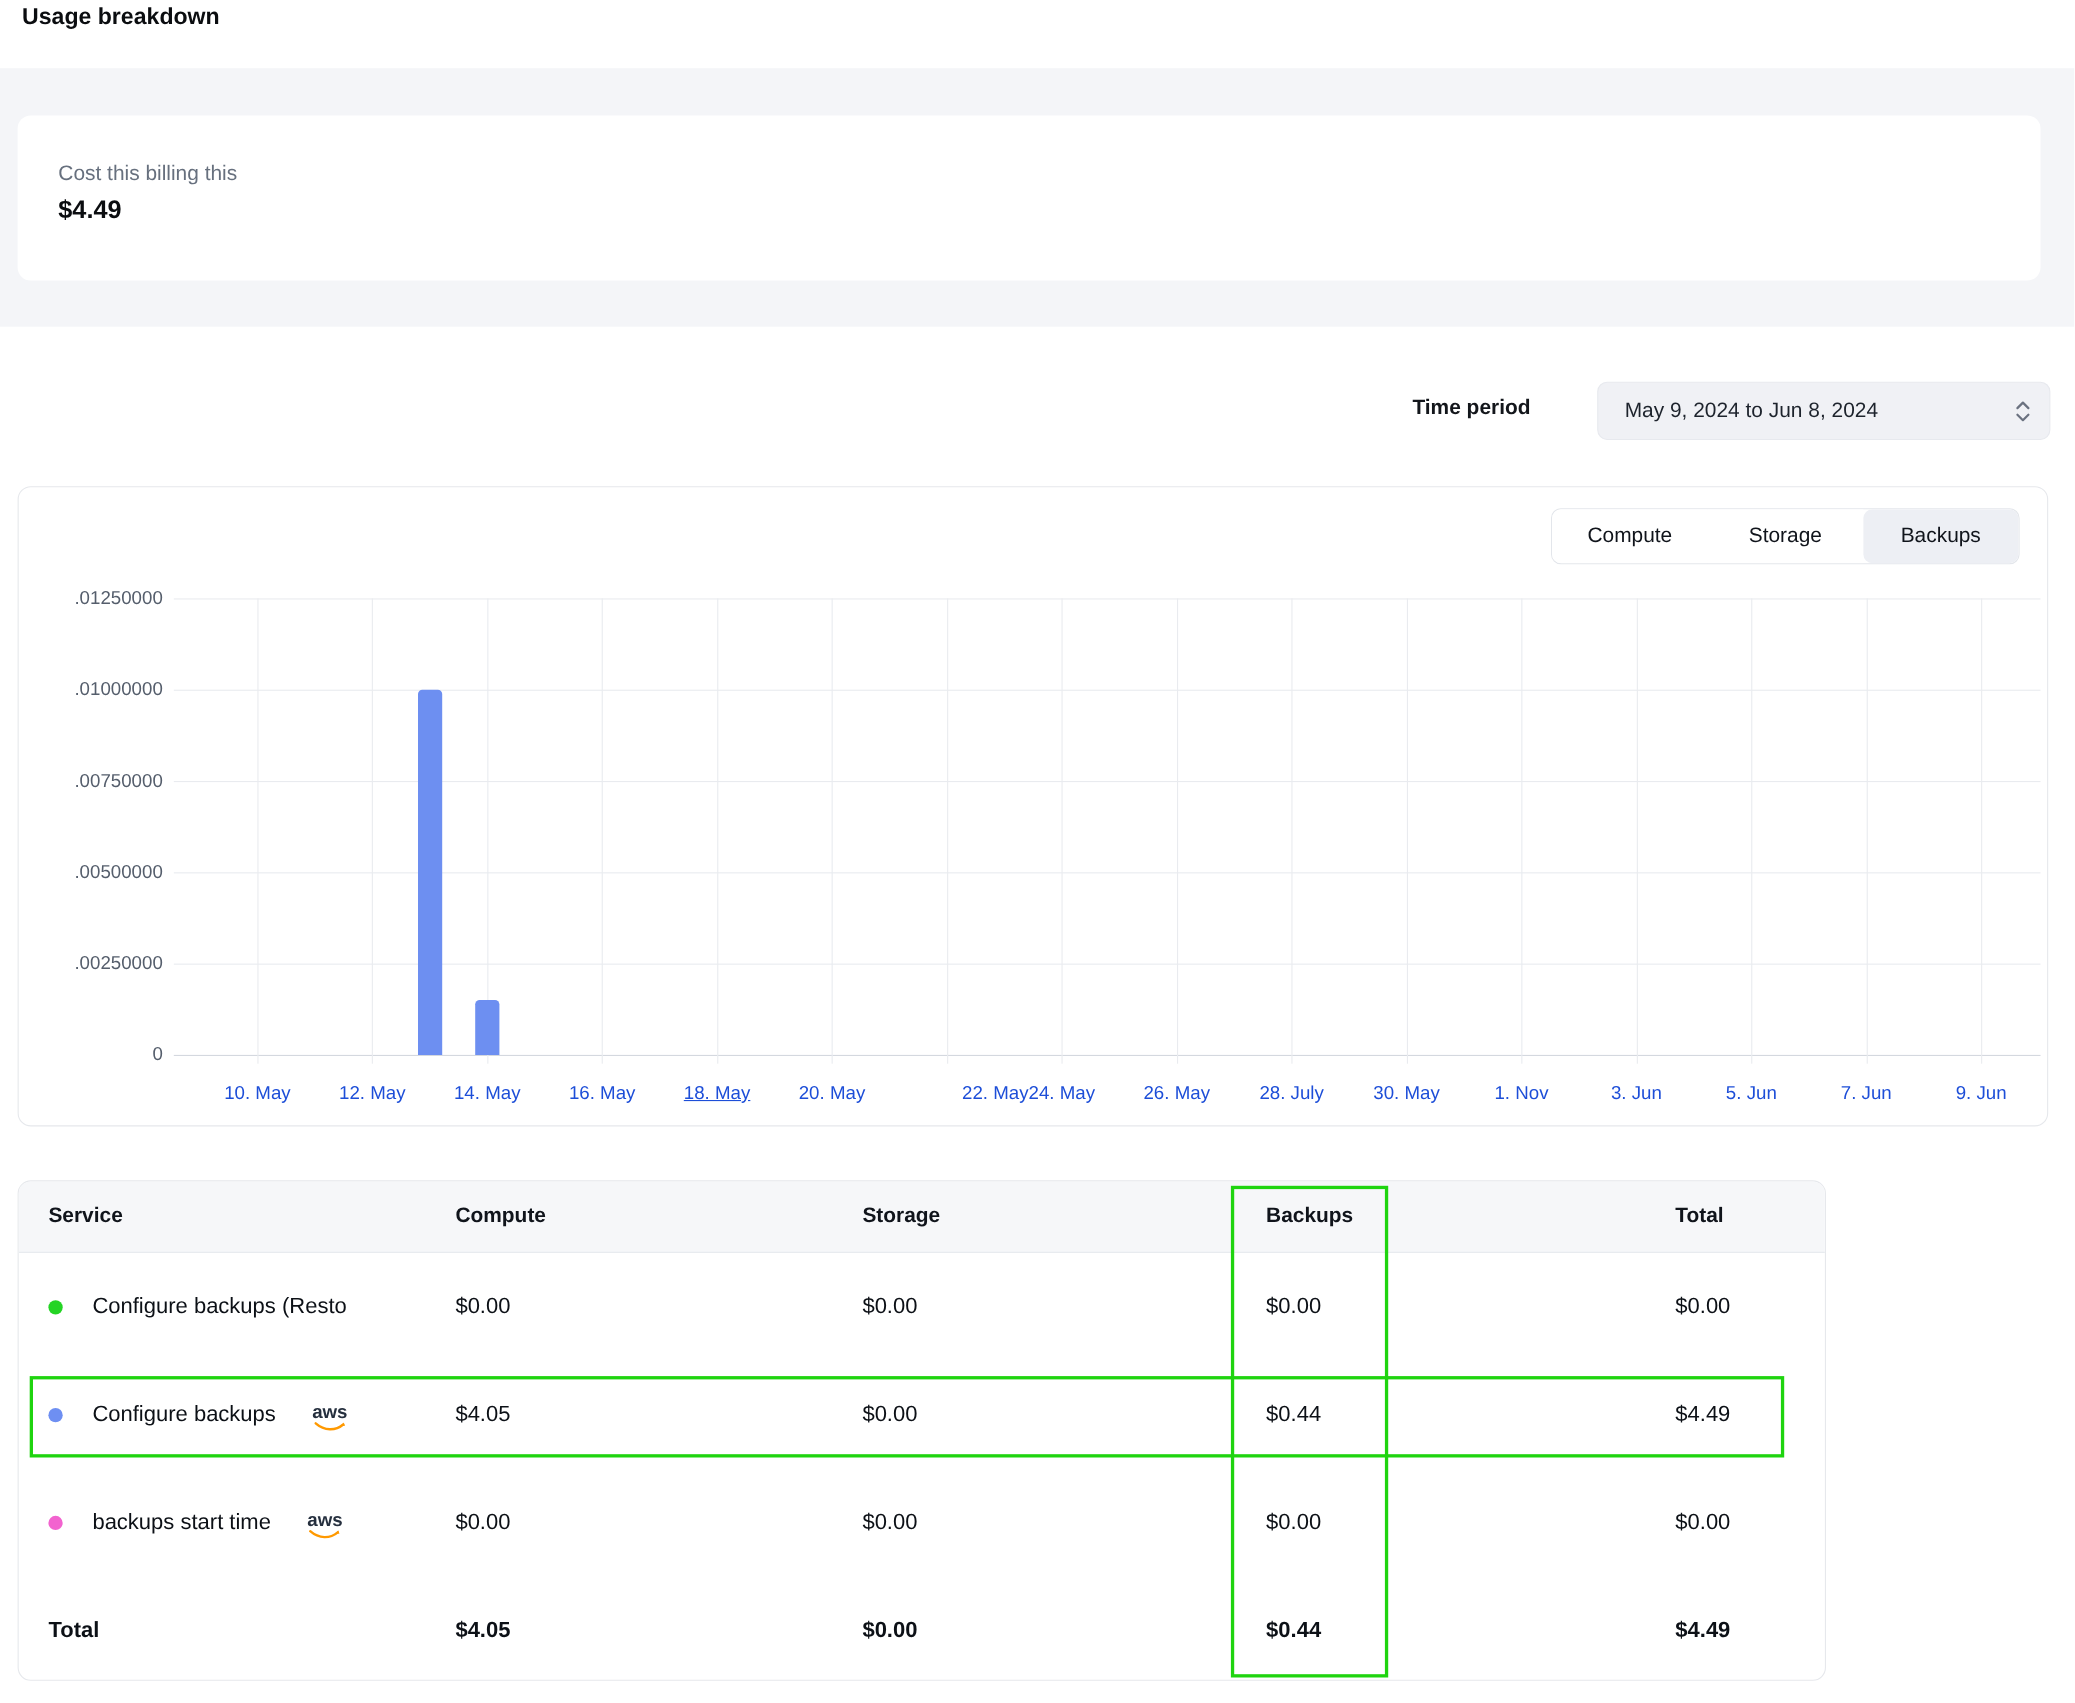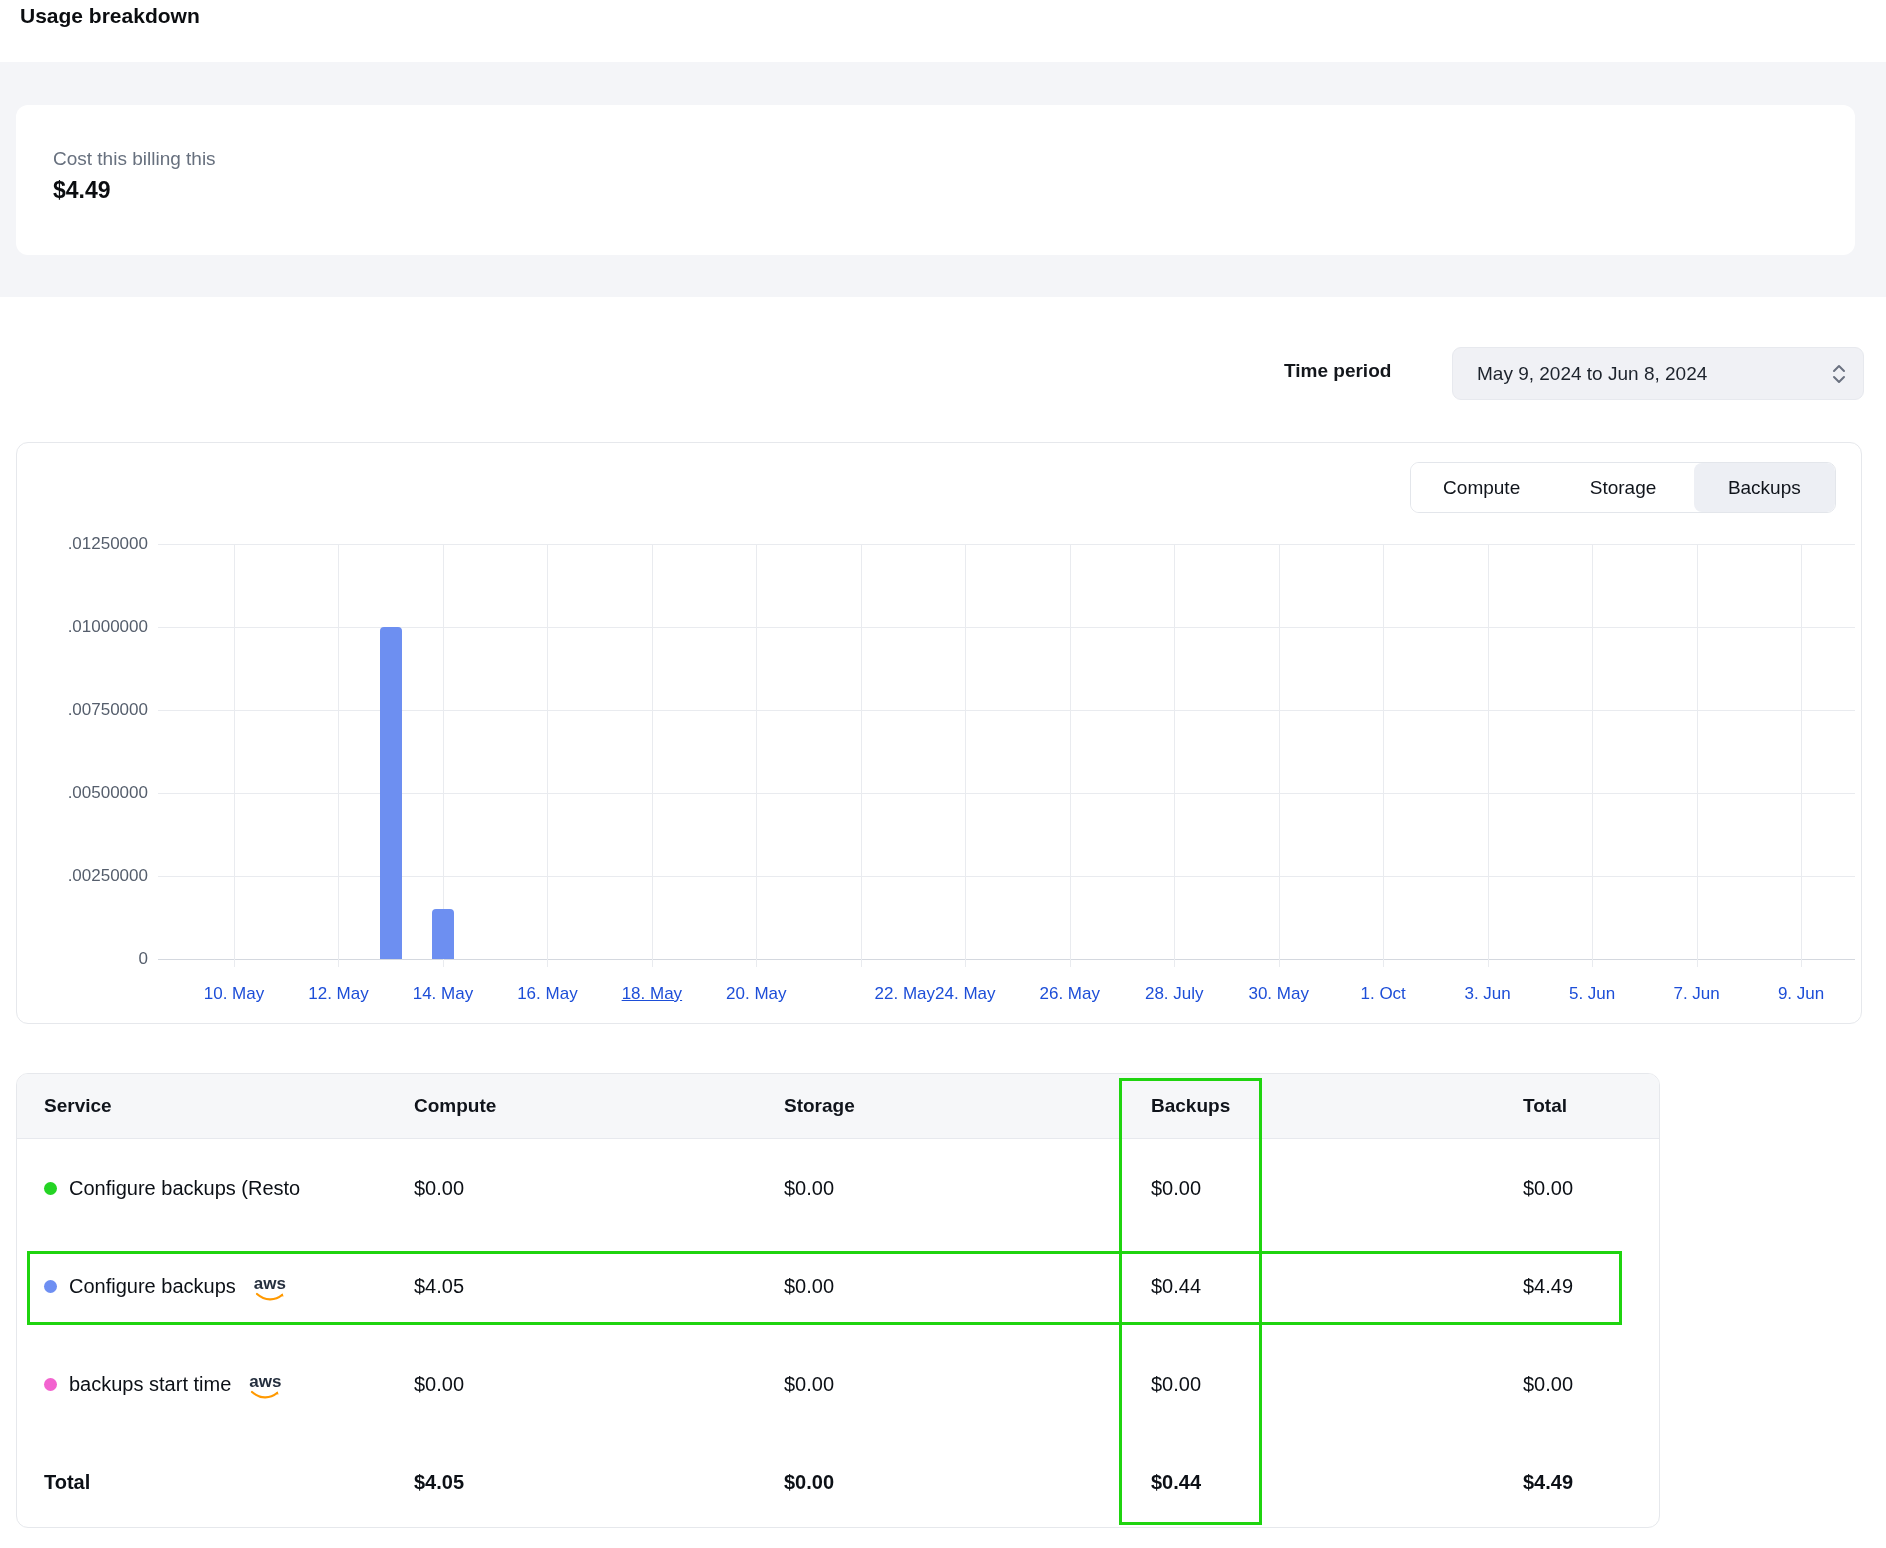--- a/index.html
+++ b/index.html
@@ -31,21 +31,21 @@
   .vgrid{position:absolute;top:0;width:1px;height:423px;background:#e9ebef;}
   .ylabel{position:absolute;right:100%;width:110px;margin-right:10px;text-align:right;font-size:17px;color:#555e6c;transform:translateY(-50%);}
   .xlabel{position:absolute;top:440px;transform:translateX(-50%);font-size:17px;color:#1d4ed8;white-space:nowrap;}
   .bar{position:absolute;width:22px;border-radius:4px 4px 0 0;}
 
   .table-card{left:16px;top:1073px;width:1644px;height:455px;overflow:hidden;}
   .t-grid{display:grid;grid-template-columns:370px 370px 367px 372px 1fr;align-items:center;padding-left:27px;box-sizing:border-box;}
   .t-head{height:65px;background:#f6f7f9;border-bottom:1px solid #e7e9ee;font-size:19px;font-weight:600;color:#10141b;}
   .t-row{height:98px;font-size:20px;color:#0c1016;}
   .t-row.total{font-weight:700;}
-  .svc{display:flex;align-items:center;gap:12px;}
+  .svc{display:flex;align-items:center;gap:27px;}
   .dot{width:13px;height:13px;border-radius:50%;flex:none;}
   .svc-text{white-space:nowrap;overflow:hidden;}
   .aws{display:inline-flex;flex-direction:column;align-items:center;line-height:1;margin-left:6px;position:relative;top:2px;}
   .aws .aws-txt{font-size:17px;font-weight:700;color:#252f3e;letter-spacing:0;}
 
   .annot{position:absolute;border-style:solid;pointer-events:none;background:transparent;}
   .annot-col{left:1119px;top:1078px;width:137px;height:441px;border-width:3px;}
   .annot-row{left:27px;top:1251px;width:1589px;height:68px;border-width:3px;}
 </style>
 </head>
@@ -108,21 +108,21 @@
         <div class="xlabel" style="left: 702.82px; margin-left: 44px;">22. May</div>
         <div class="vgrid" style="left: 807.29px;"></div>
         <div class="xlabel" style="left: 807.29px;">24. May</div>
         <div class="vgrid" style="left: 911.76px;"></div>
         <div class="xlabel" style="left: 911.76px;">26. May</div>
         <div class="vgrid" style="left: 1016.23px;"></div>
         <div class="xlabel" style="left: 1016.23px;">28. July</div>
         <div class="vgrid" style="left: 1120.7px;"></div>
         <div class="xlabel" style="left: 1120.7px;">30. May</div>
         <div class="vgrid" style="left: 1225.17px;"></div>
-        <div class="xlabel" style="left: 1225.17px;">1. Oct</div>
+        <div class="xlabel" style="left: 1225.17px;">1. Nov</div>
         <div class="vgrid" style="left: 1329.64px;"></div>
         <div class="xlabel" style="left: 1329.64px;">3. Jun</div>
         <div class="vgrid" style="left: 1434.11px;"></div>
         <div class="xlabel" style="left: 1434.11px;">5. Jun</div>
         <div class="vgrid" style="left: 1538.58px;"></div>
         <div class="xlabel" style="left: 1538.58px;">7. Jun</div>
         <div class="vgrid" style="left: 1643.05px;"></div>
         <div class="xlabel" style="left: 1643.05px;">9. Jun</div>
         <div class="bar" style="left: 221.705px; top: 83px; height: 332px; background: rgb(109, 143, 241);"></div>
         <div class="bar" style="left: 273.94px; top: 365px; height: 50px; background: rgb(109, 143, 241);"></div>

